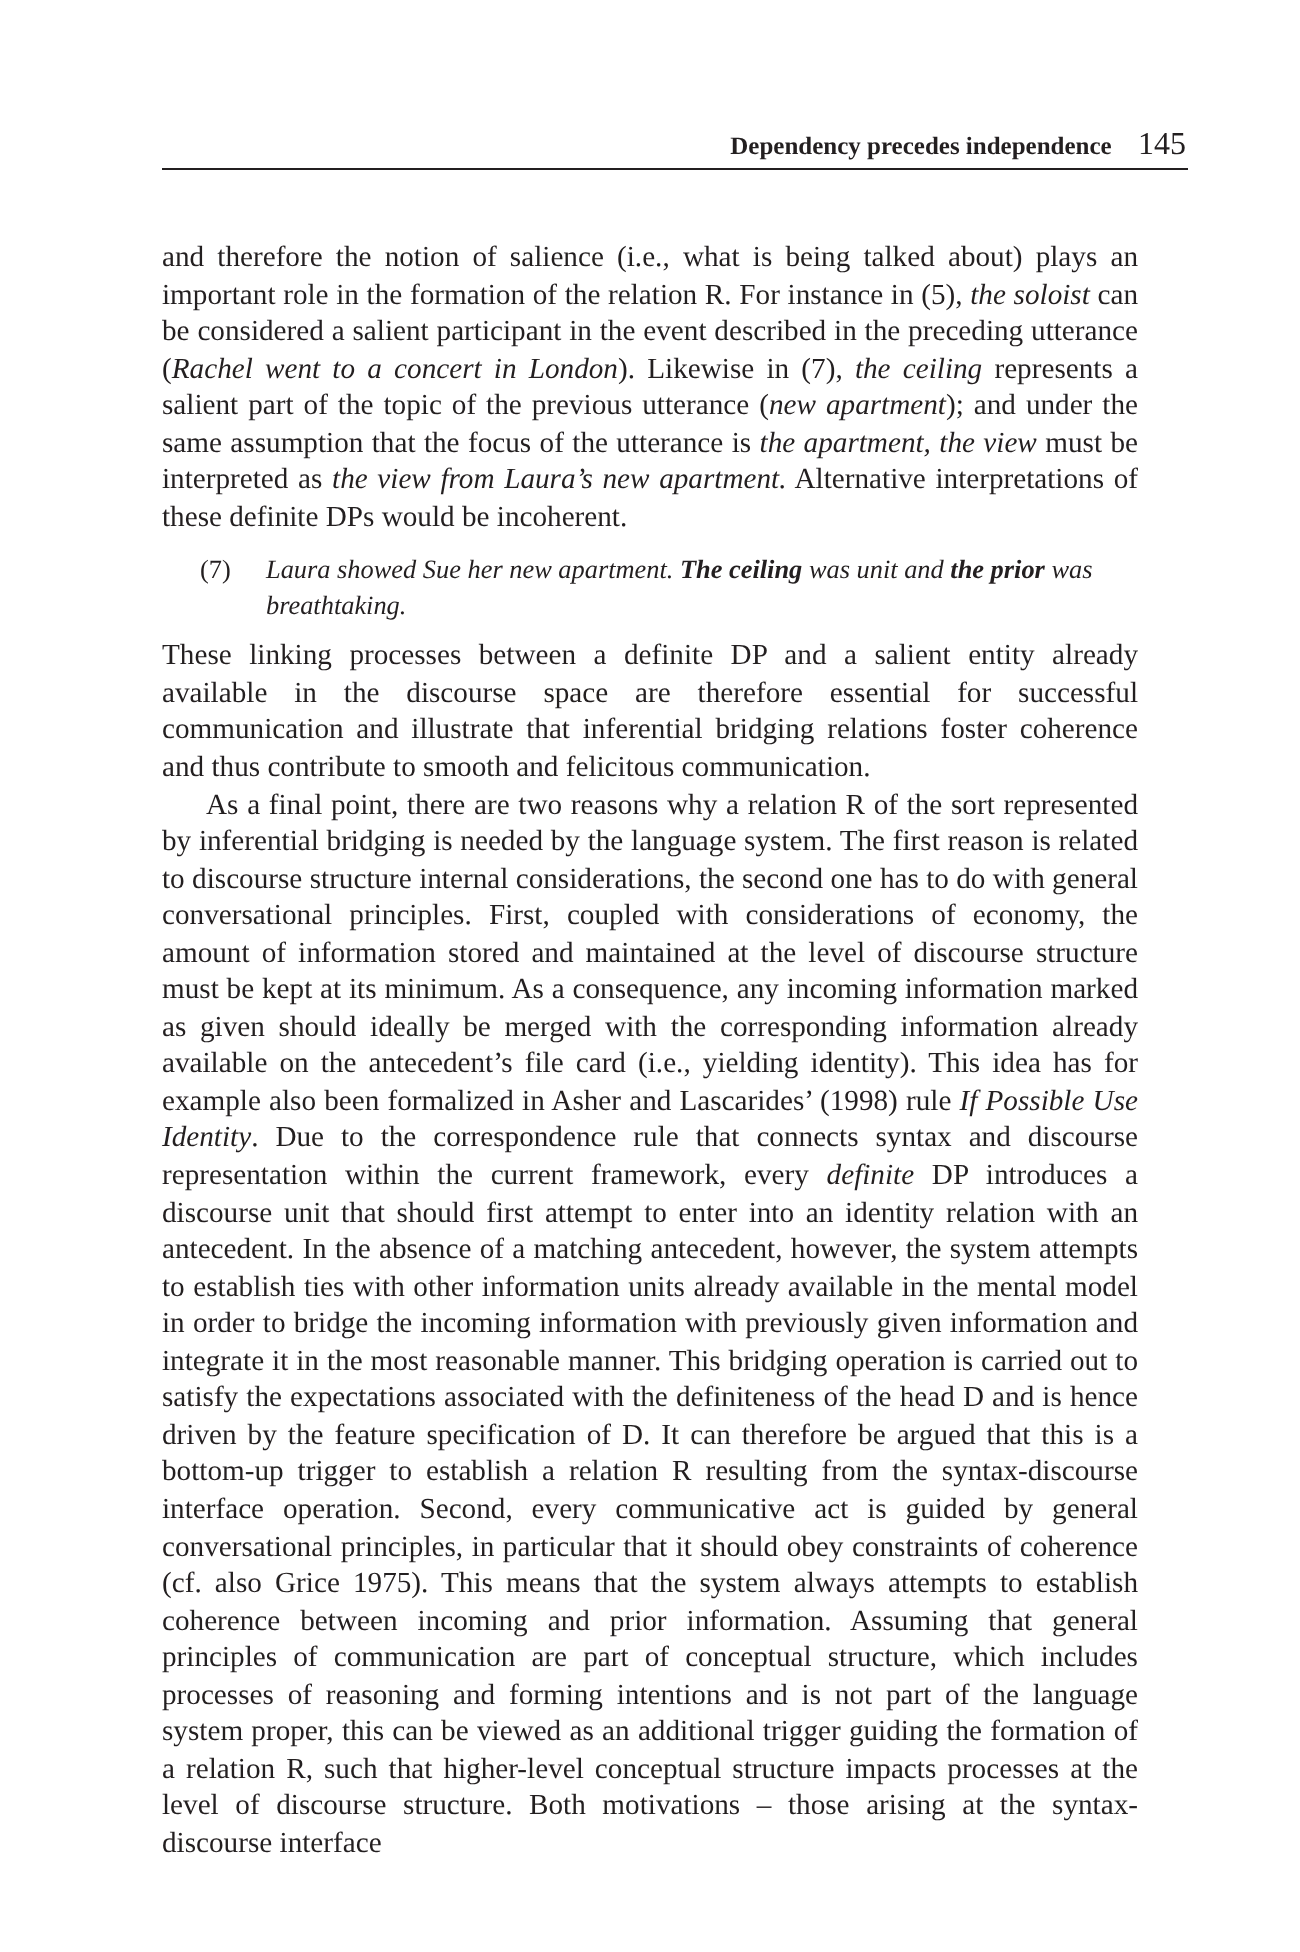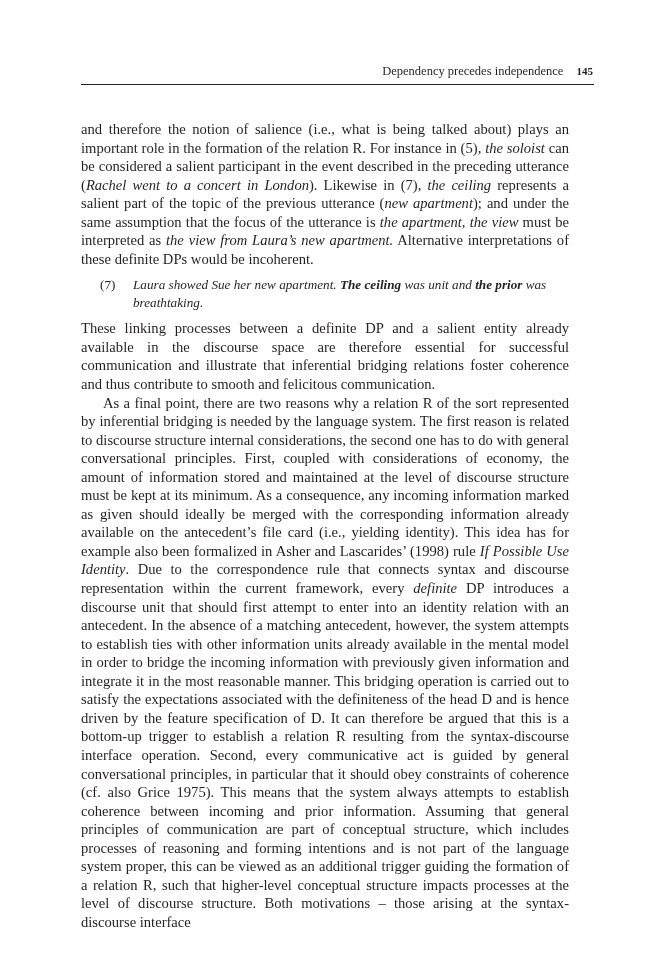--- a/index.html
+++ b/index.html
@@ -1,21 +1,21 @@
 <!DOCTYPE html>
 <html><head>
 <meta charset="utf-8">
 <style>
   html, body { margin: 0; padding: 0; background: #ffffff; }
   body { width: 650px; height: 976px; position: relative; overflow: hidden;
          font-family: "Liberation Serif", "DejaVu Serif", serif; color: #231f20; }
   .running-head { position: absolute; left: 81px; top: 64px; width: 512px; height: 20px;
          text-align: right; font-size: 12.5px; }
-  .running-head .title { margin-right: 10px; }
-  .running-head .pageno { font-weight: bold; font-size: 11px; }
+  .running-head .title { margin-right: 10px; font-weight: bold; }
+  .running-head .pageno { font-weight: normal; font-size: 16px; }
   .rule { position: absolute; left: 81px; top: 84px; width: 513px; height: 0; border-top: 1.2px solid #231f20; }
   .body { position: absolute; left: 81px; top: 120px; width: 488px; font-size: 14.6px; line-height: 18.55px; }
   .body p { margin: 0; text-align: justify; hyphens: manual; }
   .body p.indent { text-indent: 22px; }
   .example { display: flex; margin: 8px 0 8px 0; font-size: 13.2px; line-height: 17.5px; }
   .example .num { width: 33px; padding-left: 19px; flex: none; font-style: normal; }
   .example .ex-text { flex: 1; font-style: italic; padding-right: 10px; }
   .example b { font-weight: bold; }
   i { font-style: italic; }
 </style>

